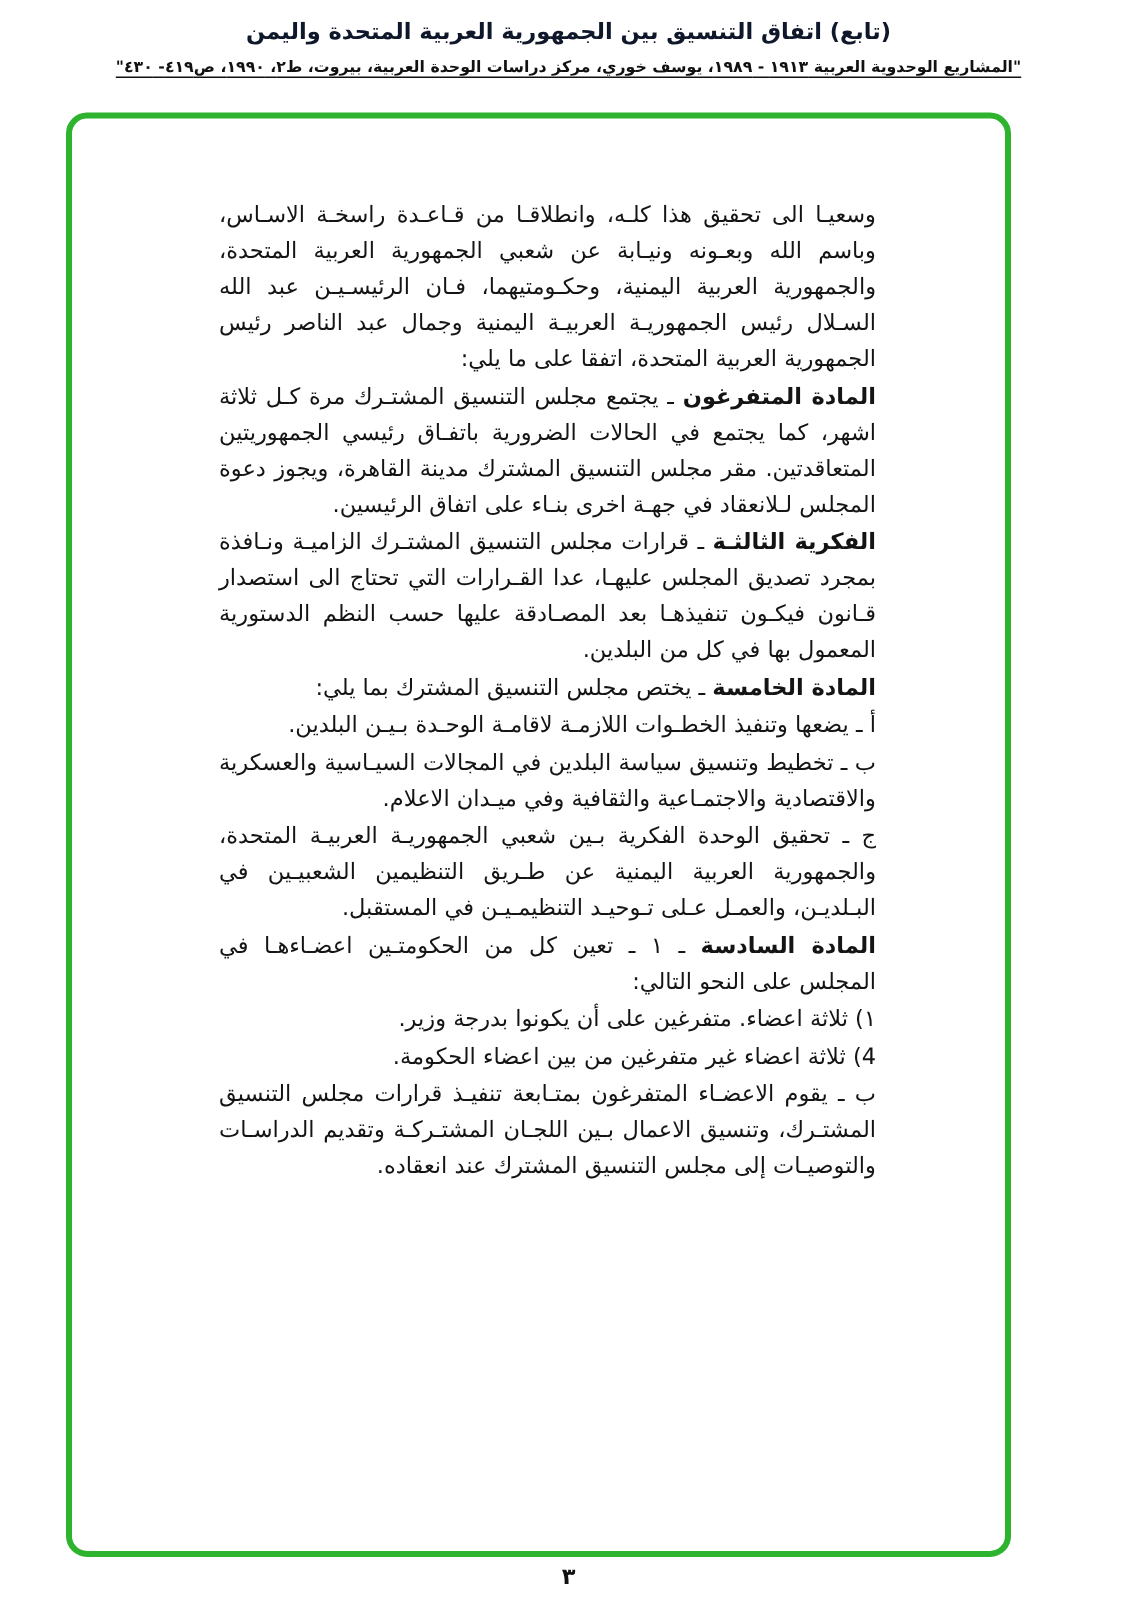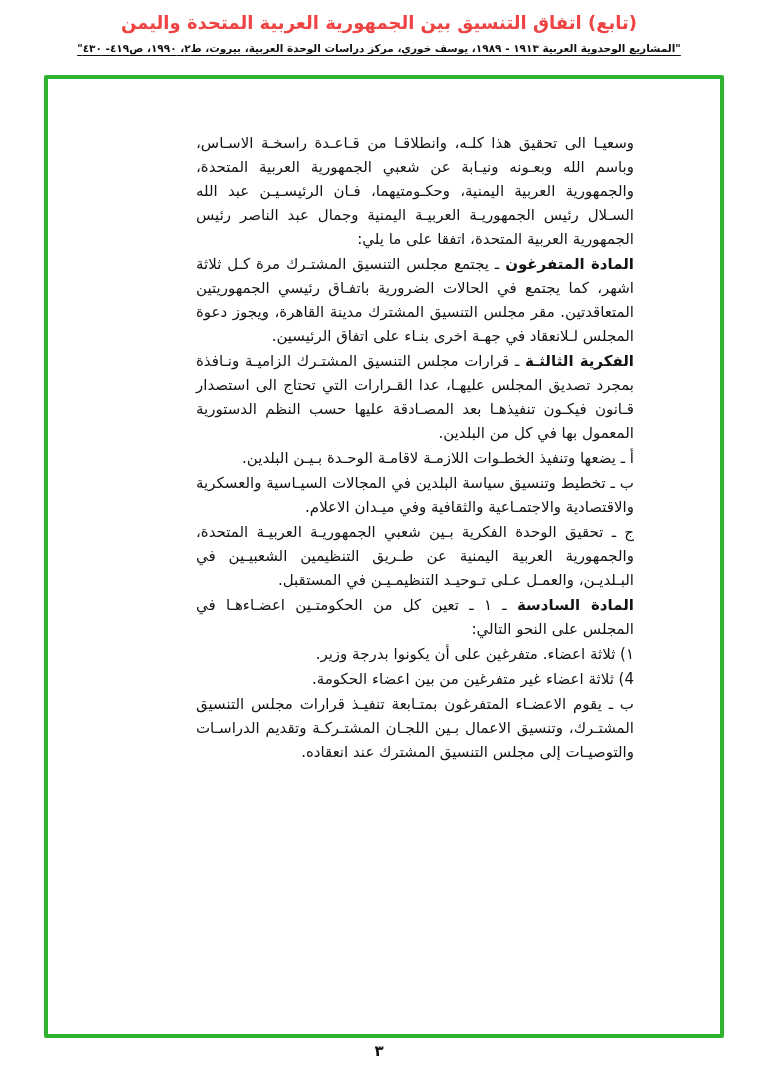--- a/index.html
+++ b/index.html
@@ -22,42 +22,42 @@
     direction: rtl;
   }
   .header {
     position: absolute;
     top: 12px;
     left: 0;
     right: 0;
     text-align: center;
   }
   .header-title {
-    font-size: 18px;
+    font-size: 15px;
     font-weight: 700;
-    color: #ef4444;
+    color: #0f172a;
     letter-spacing: 0;
   }
   .header-citation {
     margin-top: 9px;
     font-size: 10.5px;
     font-weight: 700;
     color: #111111;
     text-decoration: underline;
     text-underline-offset: 3px;
   }
   .green-box {
     position: absolute;
     left: 44px;
     top: 75px;
-    width: 680px;
+    width: 630px;
     height: 963px;
     box-sizing: border-box;
     border: 4px solid #0c4a6e;
-    border-radius: 2px;
+    border-radius: 14px;
     background: #ffffff;
   }
   .content {
     position: absolute;
     top: 52px;
     right: 86px;
     width: 438px;
     direction: rtl;
     text-align: justify;
     text-align-last: right;
@@ -90,20 +90,21 @@
   <div class="header">
     <div class="header-title">(تابع) اتفاق التنسيق بين الجمهورية العربية المتحدة واليمن</div>
     <div class="header-citation">"المشاريع الوحدوية العربية ١٩١٣ - ١٩٨٩، يوسف خوري، مركز دراسات الوحدة العربية، بيروت، ط٢، ١٩٩٠، ص٤١٩- ٤٣٠"</div>
   </div>
 
   <div class="green-box" style="border-color: rgb(45, 179, 45);">
     <div class="content">
         <p class="para">وسعيـا الى تحقيق هذا كلـه، وانطلاقـا من قـاعـدة راسخـة الاسـاس، وباسم الله وبعـونه ونيـابة عن شعبي الجمهورية العربية المتحدة، والجمهورية العربية اليمنية، وحكـومتيهما، فـان الرئيسـيـن عبد الله السـلال رئيس الجمهوريـة العربيـة اليمنية وجمال عبد الناصر رئيس الجمهورية العربية المتحدة، اتفقا على ما يلي:</p>
         <p class="para"><strong>المادة المتفرغون</strong> ـ يجتمع مجلس التنسيق المشتـرك مرة كـل ثلاثة اشهر، كما يجتمع في الحالات الضرورية باتفـاق رئيسي الجمهوريتين المتعاقدتين. مقر مجلس التنسيق المشترك مدينة القاهرة، ويجوز دعوة المجلس لـلانعقاد في جهـة اخرى بنـاء على اتفاق الرئيسين.</p>
         <p class="para"><strong>الفكرية الثالثـة</strong> ـ قرارات مجلس التنسيق المشتـرك الزاميـة ونـافذة بمجرد تصديق المجلس عليهـا، عدا القـرارات التي تحتاج الى استصدار قـانون فيكـون تنفيذهـا بعد المصـادقة عليها حسب النظم الدستورية المعمول بها في كل من البلدين.</p>
+        <p class="para"><strong>المادة الخامسة</strong> ـ يختص مجلس التنسيق المشترك بما يلي:</p>
         <p class="para">أ ـ يضعها وتنفيذ الخطـوات اللازمـة لاقامـة الوحـدة بـيـن البلدين.</p>
         <p class="para">ب ـ تخطيط وتنسيق سياسة البلدين في المجالات السيـاسية والعسكرية والاقتصادية والاجتمـاعية والثقافية وفي ميـدان الاعلام.</p>
         <p class="para">ج ـ تحقيق الوحدة الفكرية بـين شعبي الجمهوريـة العربيـة المتحدة، والجمهورية العربية اليمنية عن طـريق التنظيمين الشعبيـين في البـلديـن، والعمـل عـلى تـوحيـد التنظيمـيـن في المستقبل.</p>
         <p class="para"><strong>المادة السادسة</strong> ـ ١ ـ تعين كل من الحكومتـين اعضـاءهـا في المجلس على النحو التالي:</p>
         <p class="para">١) ثلاثة اعضاء. متفرغين على أن يكونوا بدرجة وزير.</p>
         <p class="para">4) ثلاثة اعضاء غير متفرغين من بين اعضاء الحكومة.</p>
         <p class="para">ب ـ يقوم الاعضـاء المتفرغون بمتـابعة تنفيـذ قرارات مجلس التنسيق المشتـرك، وتنسيق الاعمال بـين اللجـان المشتـركـة وتقديم الدراسـات والتوصيـات إلى مجلس التنسيق المشترك عند انعقاده.</p>
       </div>
   </div>
 

